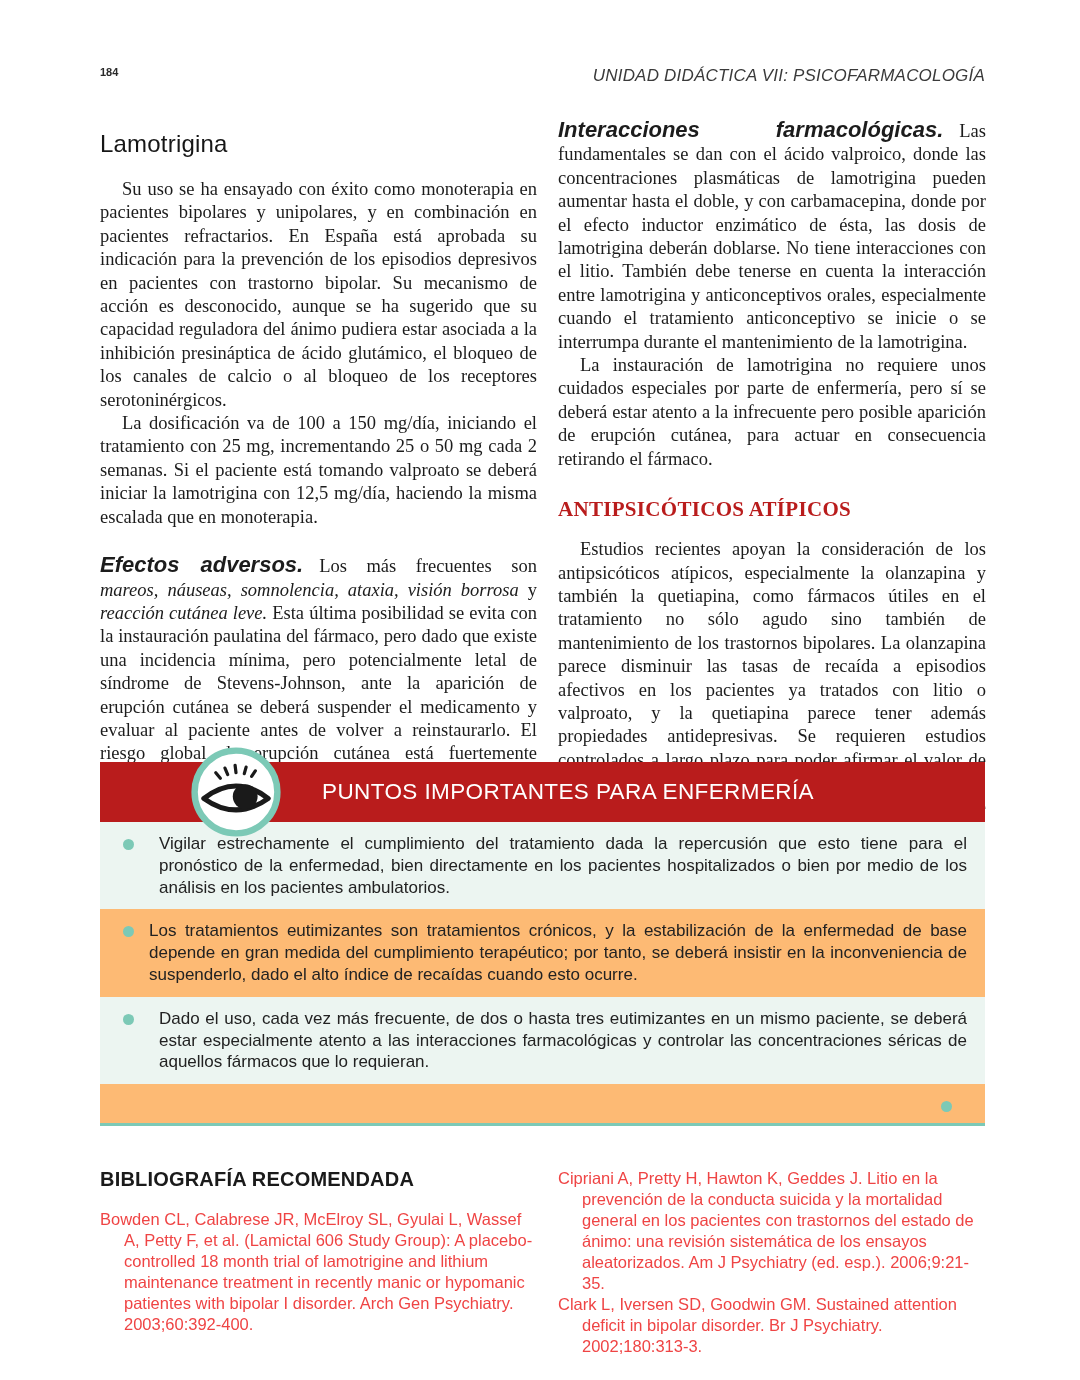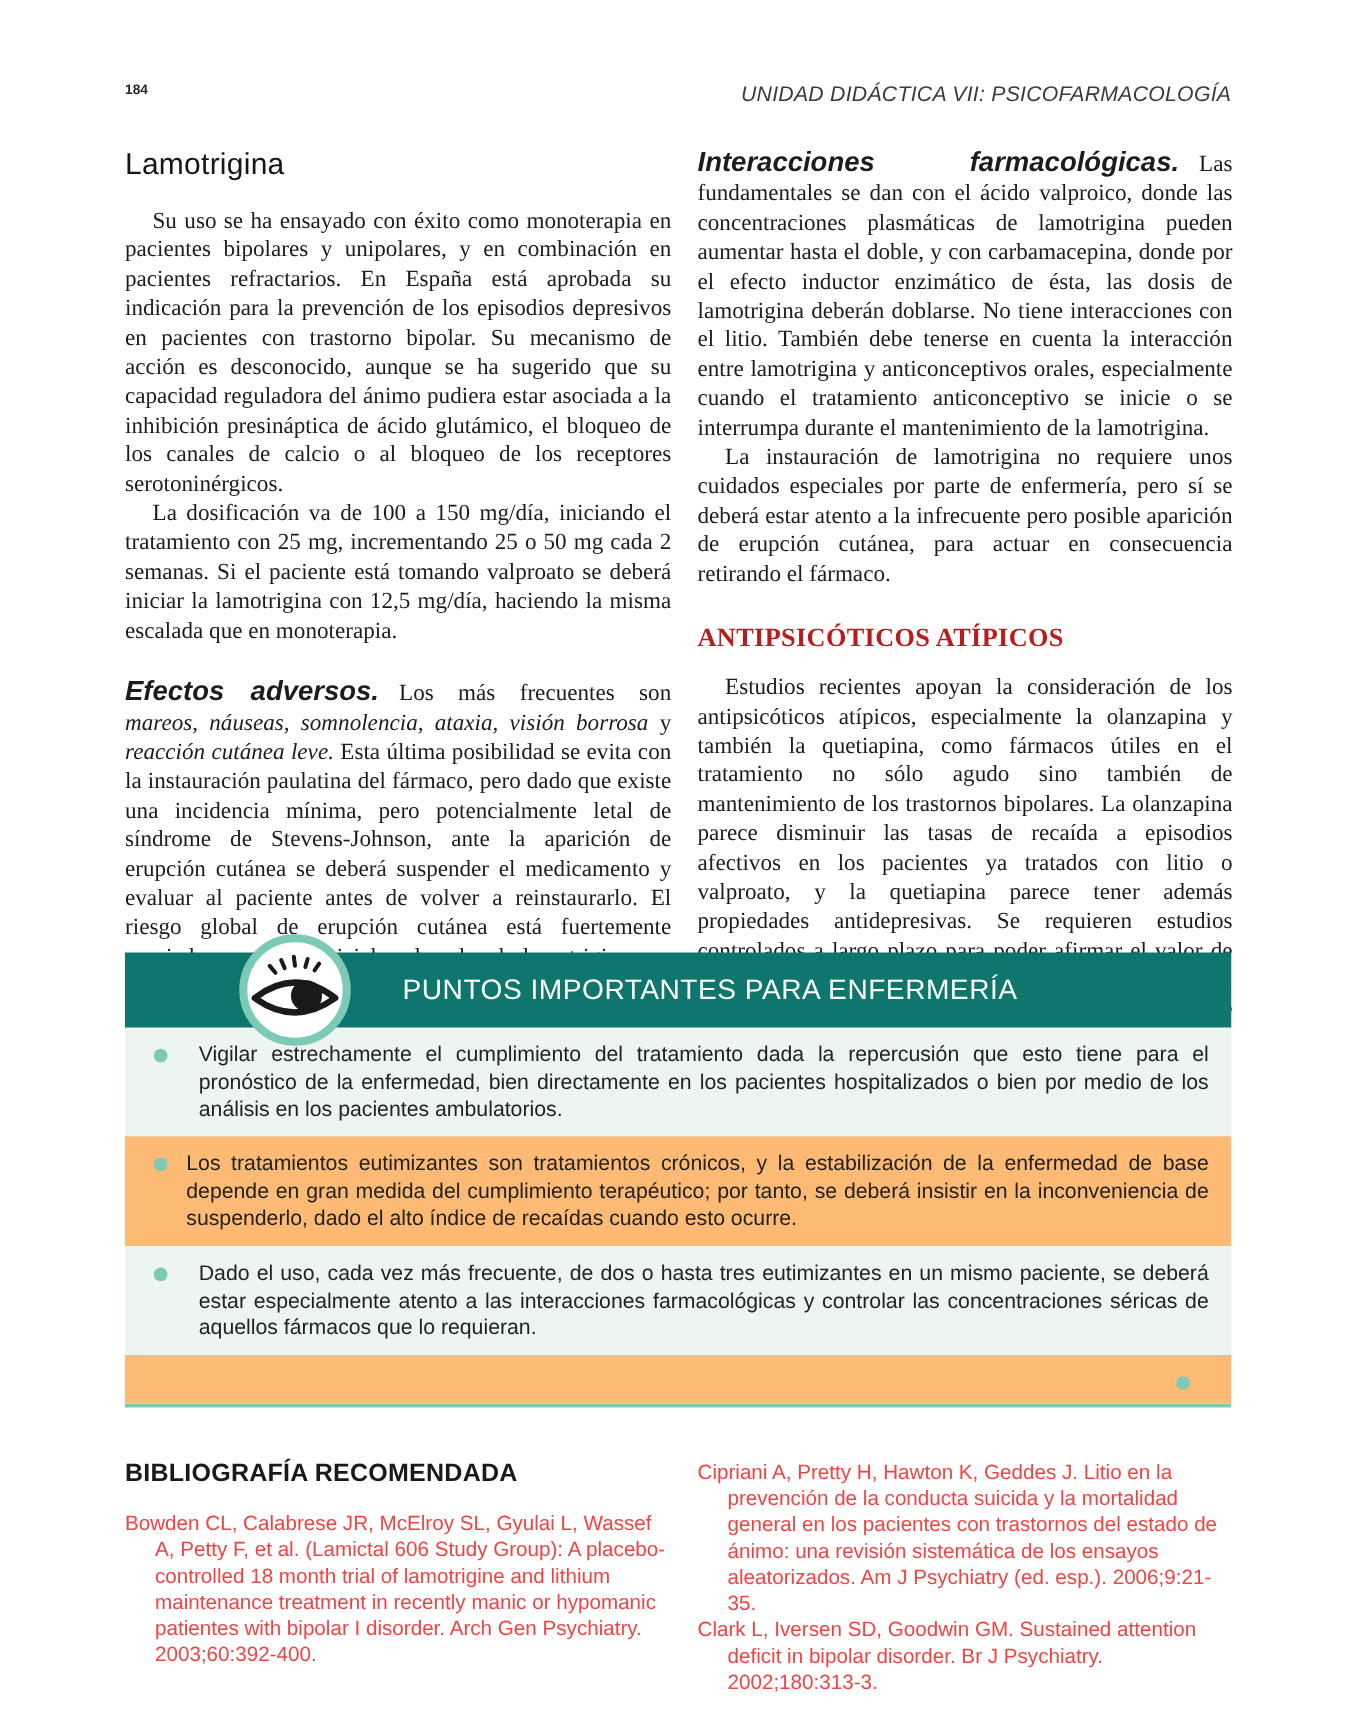--- a/index.html
+++ b/index.html
@@ -24,21 +24,21 @@
     font-size: 17px; font-style: italic; color: #3a3a3a;
     letter-spacing: 0.2px;
   }
 
   
   .col-left  { position: absolute; left: 100px; top: 118px; width: 437px; }
   .col-right { position: absolute; left: 558px; top: 118px; width: 428px; }
 
   .h-drug {
     font-size: 24px; font-weight: 400; color: #161616;
-    margin: 0 0 20px 0; letter-spacing: 0.2px;
+    margin: 12px 0 20px 0; letter-spacing: 0.2px;
   }
   .h-section {
     font-size: 21px; font-weight: 700; color: #b91c1c;
     margin: 26px 0 16px 0; letter-spacing: 0.3px; font-family: Liberation Serif, serif;
   }
   p.body {
     font-family: "Liberation Serif", serif;
     font-size: 18.5px; line-height: 23.4px;
     text-align: justify; margin: 0; color: #1c1c1c;
   }
@@ -50,21 +50,21 @@
     font-size: 22px; margin-right: 16px;
   }
   .it { font-style: italic; }
 
   
   .nursing-box {
     position: absolute; left: 100px; top: 762px; width: 885px;
     border-bottom: 3px solid #7cc9b6;
   }
   .nb-header {
-    position: relative; height: 60px; background: #0f766e;
+    position: relative; height: 60px; background: #b91c1c;
   }
   .nb-circle {
     position: absolute; left: 90px; top: -16px;
     width: 92px; height: 92px;
   }
   .nb-title {
     position: absolute; left: 222px; top: 0;
     line-height: 60px; color: #ffffff;
     font-size: 22.5px; font-weight: 400; letter-spacing: 0.4px;
     white-space: nowrap;

